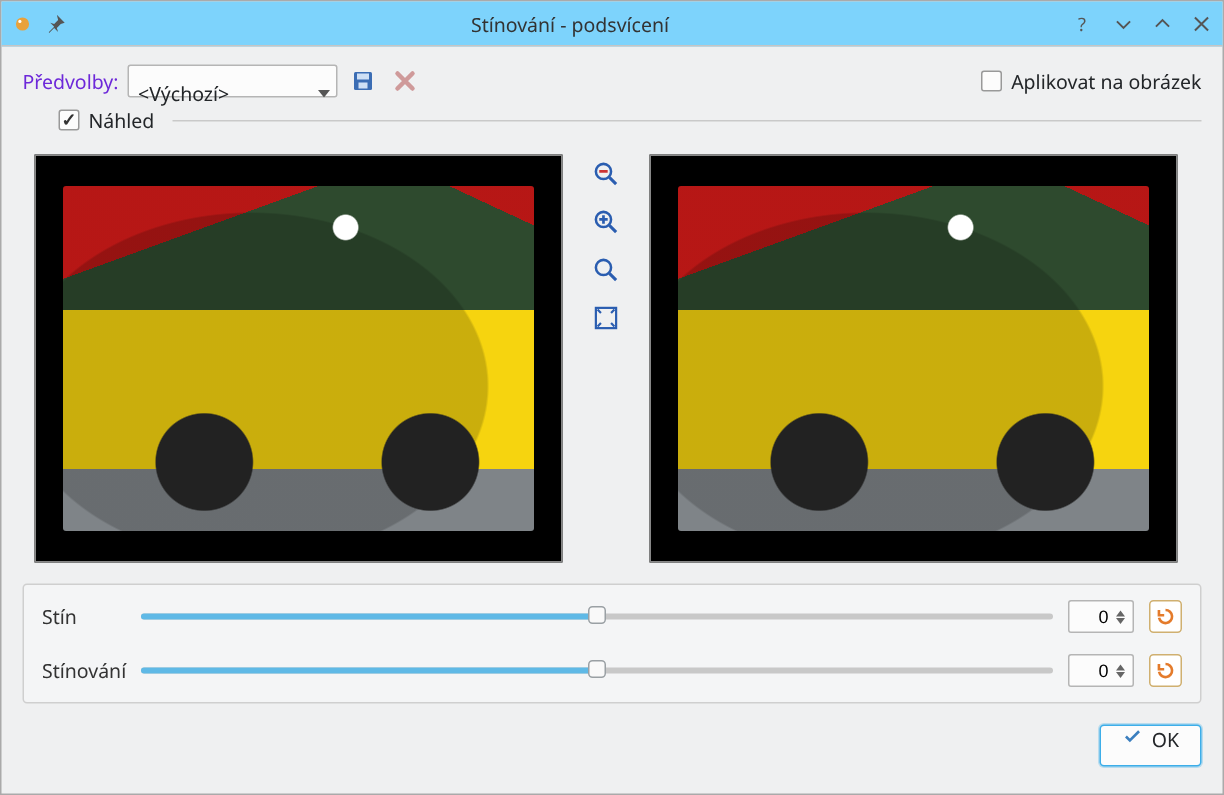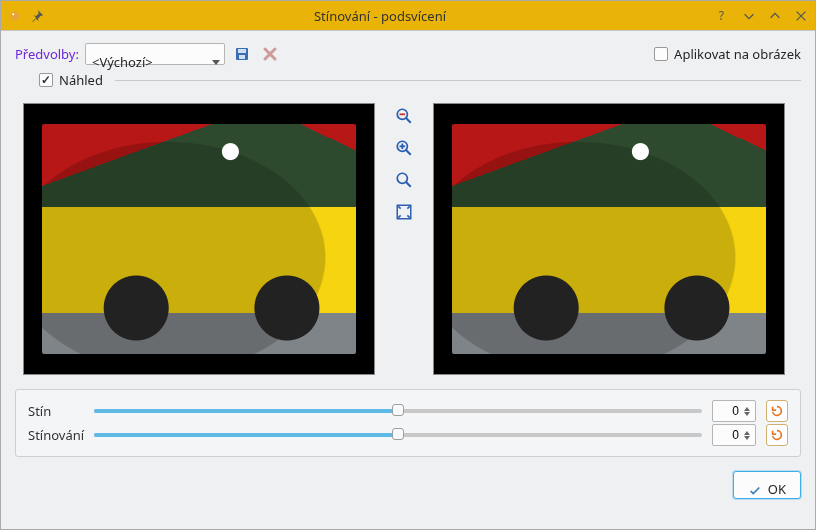--- a/index.html
+++ b/index.html
@@ -19,21 +19,21 @@
     border: 1px solid #aaa;
     display: flex;
     flex-direction: column;
   }
   
   .titlebar {
     height: 30px;
     display: flex;
     align-items: center;
     padding: 0 6px;
-    background: #eab308;
+    background: #7dd3fc;
     border-bottom: 1px solid #c5c5c5;
     gap: 6px;
   }
   .titlebar .tb-left { display:flex; align-items:center; gap:6px; }
   .titlebar .tb-title { flex:1; text-align:center; font-size:13px; color:#333; }
   .titlebar .tb-right { display:flex; align-items:center; gap:10px; }
   .tb-icon { width:16px; height:16px; display:flex; align-items:center; justify-content:center; color:#555; cursor:default; }
   .tb-icon svg { width:14px; height:14px; }
   .tb-btn { cursor:pointer; }
 
@@ -106,21 +106,21 @@
     border-radius:2px;
   }
   .tool-col{
     width:22px; display:flex; flex-direction:column; gap:14px; align-items:center; padding-top:4px;
   }
   .tool-col .tool{width:18px;height:18px;display:flex;align-items:center;justify-content:center;cursor:pointer;}
 
   
   .sliders{
     border:1px solid #cfcfcf;border-radius:3px;background:#f4f5f6;
-    padding:10px 12px; display:flex;flex-direction:column;gap:2px;margin-top:4px;
+    padding:10px 12px; display:flex;flex-direction:column;gap:14px;margin-top:4px;
   }
   .slider-row{display:flex;align-items:center;gap:10px;}
   .slider-row .slabel{width:56px;color:#333;}
   .track{
     flex:1;height:16px;position:relative;
   }
   .track .rail{
     position:absolute;left:0;right:0;top:50%;height:4px;margin-top:-2px;background:#c8c8c8;border-radius:2px;
   }
   .track .fill{
@@ -146,21 +146,21 @@
     display:flex;align-items:center;justify-content:center;cursor:pointer;
   }
   .reset-btn svg{width:14px;height:14px;}
 
   
   .footer{
     display:flex;justify-content:flex-end;gap:10px;padding-top:8px;
   }
   .btn{
     height:28px;padding:0 14px;border:1px solid #b5b5b5;background:#fcfcfc;border-radius:3px;
-    display:flex;align-items:flex-end;gap:6px;cursor:pointer;font-size:13px;
+    display:flex;align-items:flex-start;gap:6px;cursor:pointer;font-size:13px;
   }
   .btn.primary{border-color:#3daee9;box-shadow:0 0 0 1px rgba(61,174,233,.3);}
   .btn svg{width:14px;height:14px;}
 </style>
 </head>
 <body>
 
 <div class="window">
 
   <div class="titlebar">

